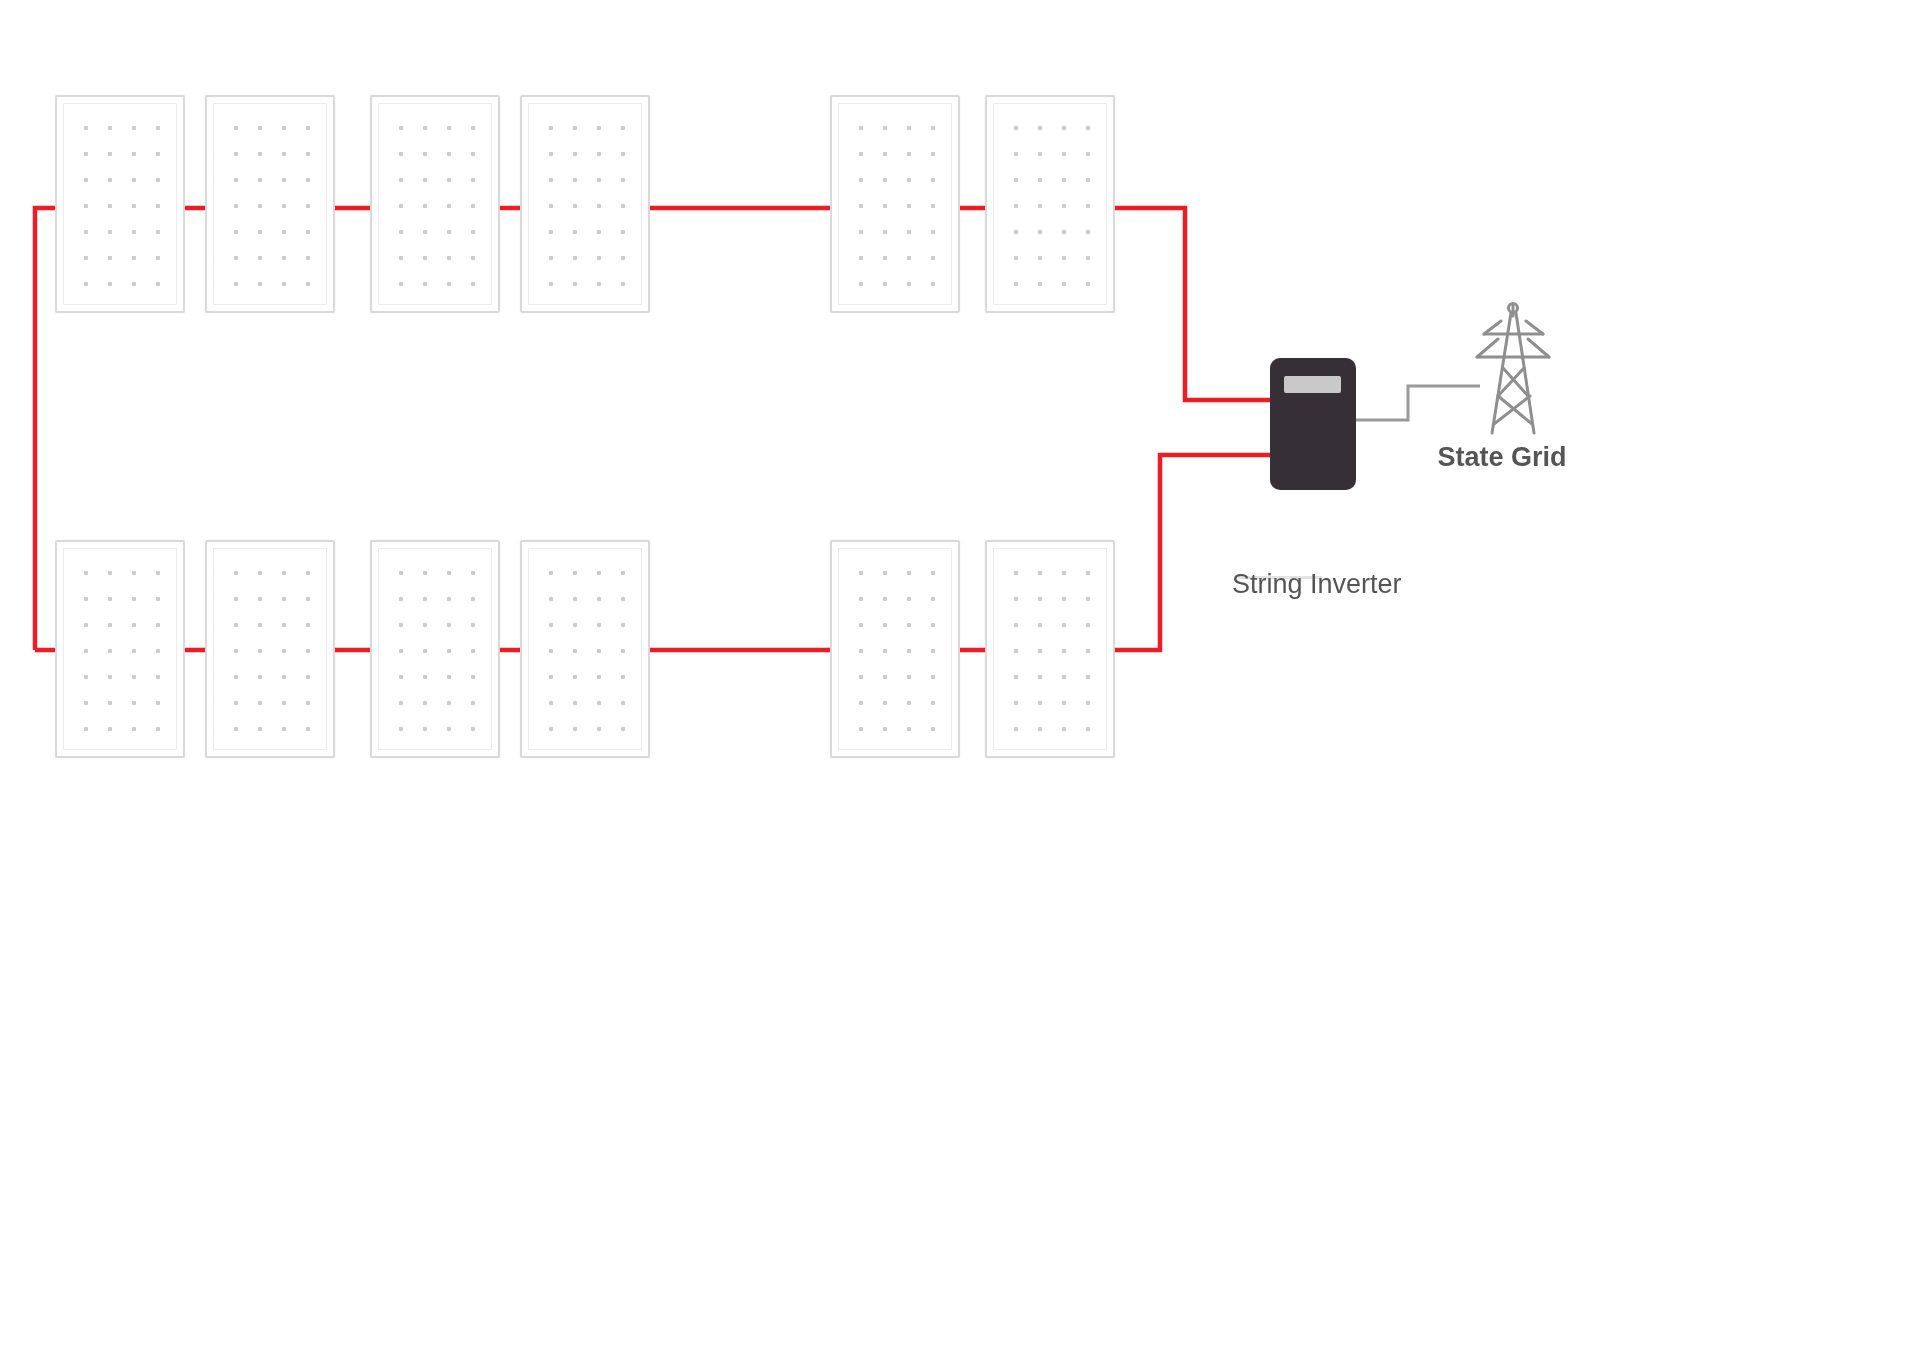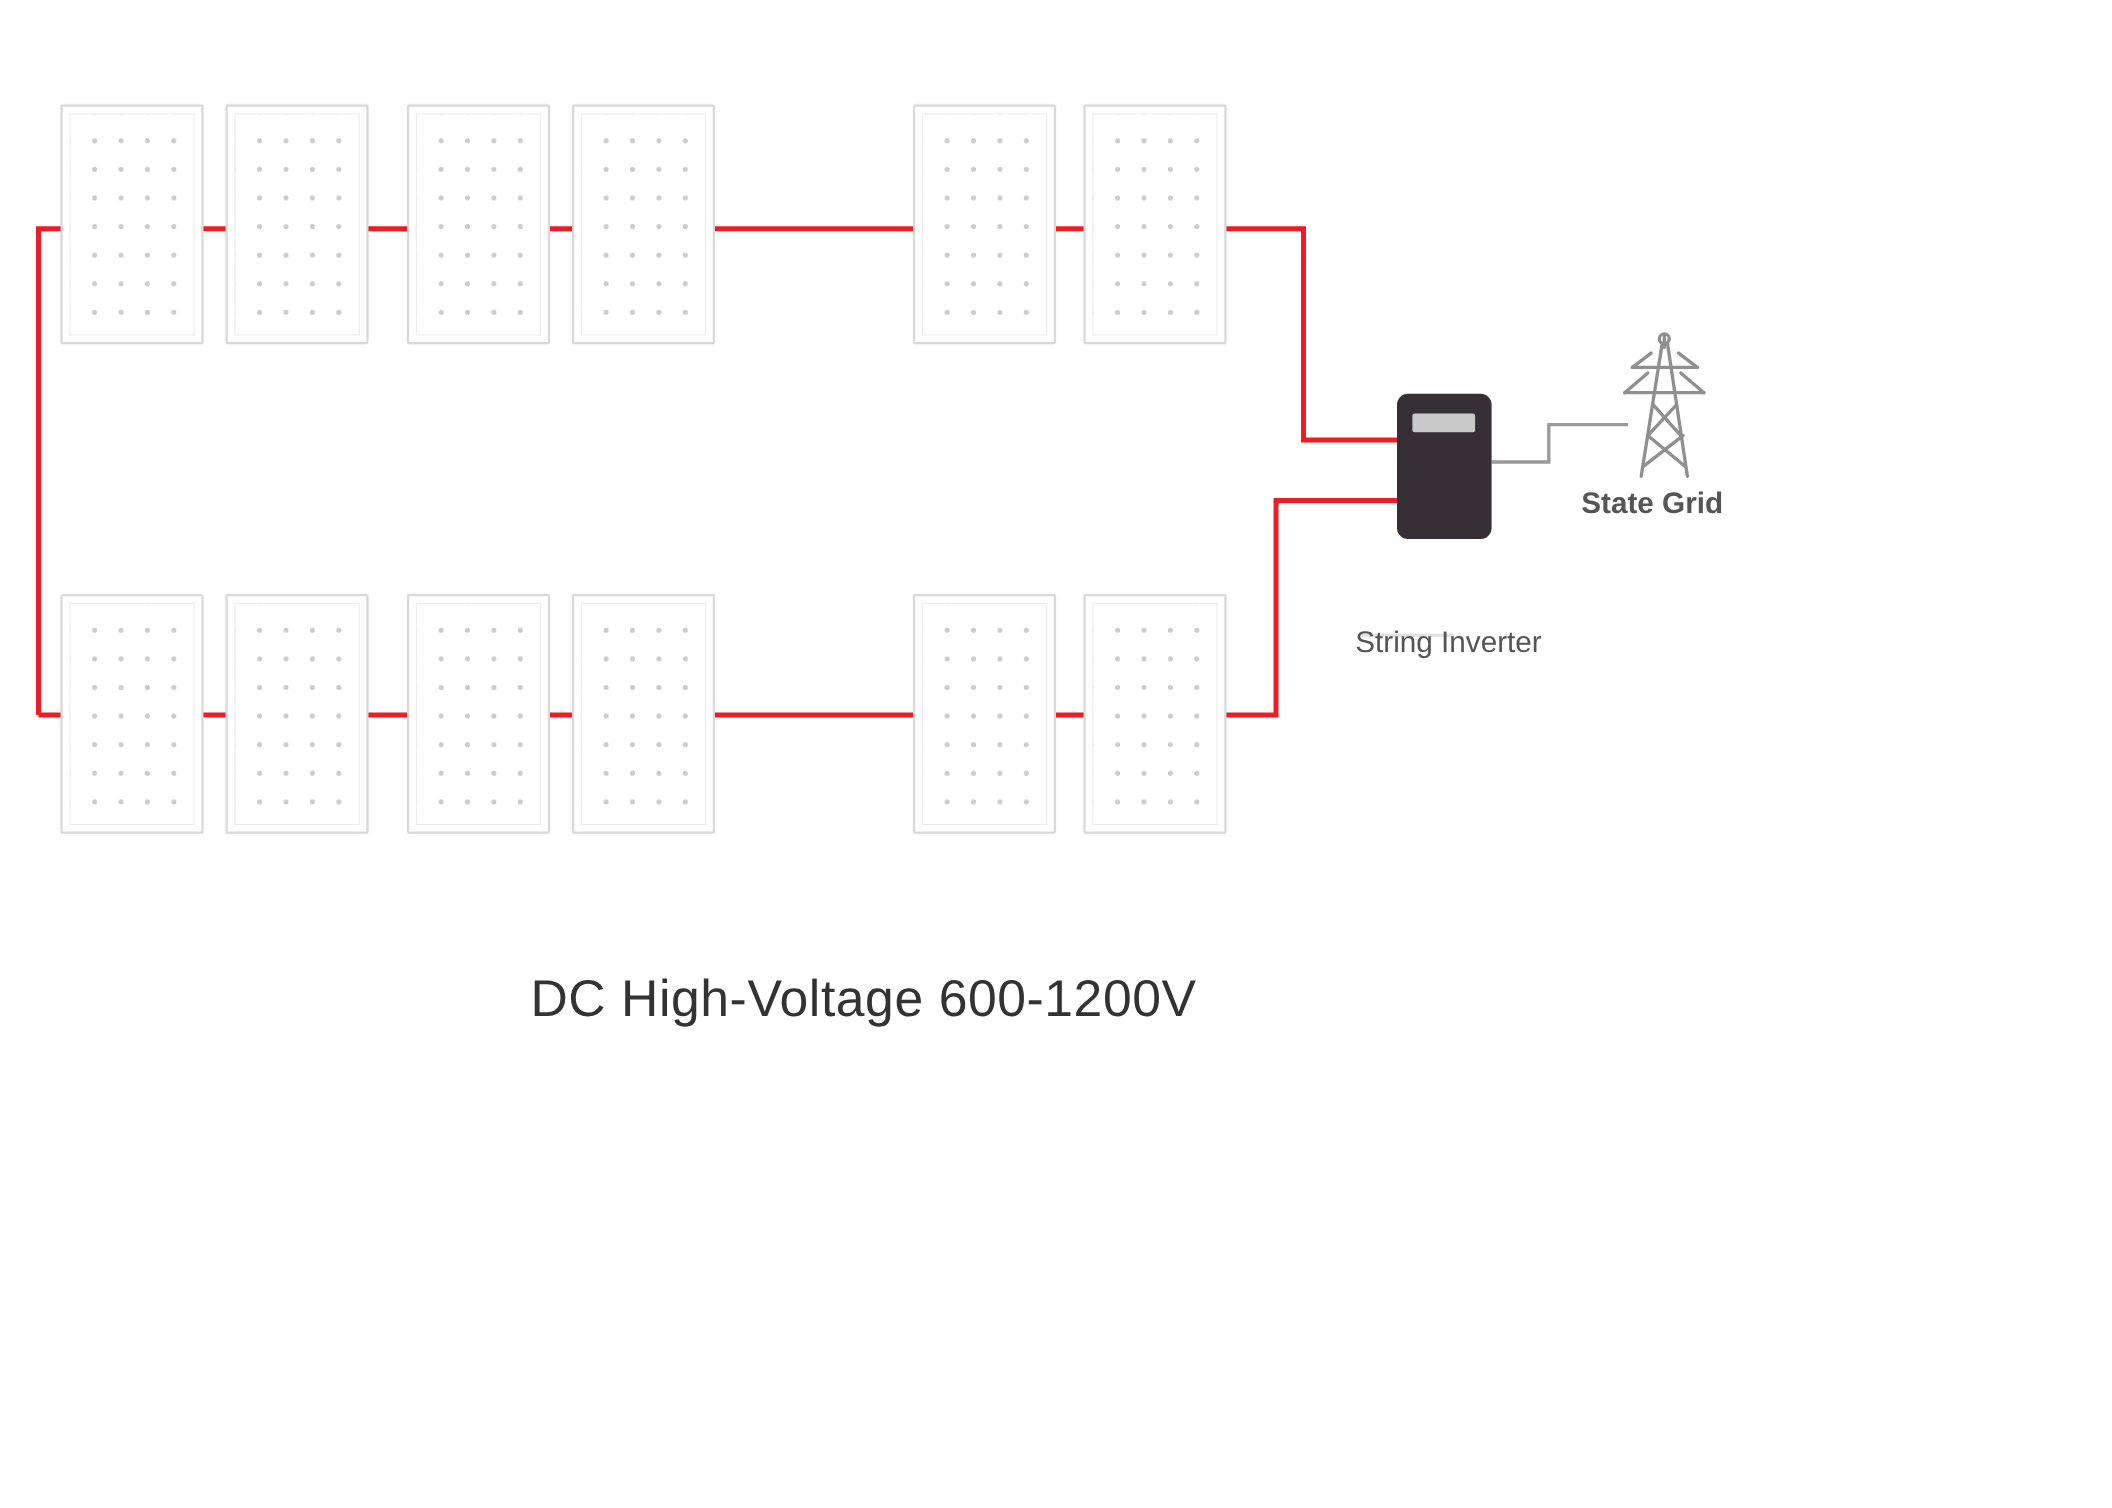--- a/index.html
+++ b/index.html
@@ -187,15 +187,14 @@
   <div id="inverter">
     <div id="inverter-screen"></div>
   </div>
 
   <div id="inverter-underline"></div>
 
   <div id="inverter-label" class="label">String Inverter</div>
 
   <div id="grid-label" class="label">State Grid</div>
 
-  <div id="caption">DC High-Voltage 600-1200V</div>
 
 </div>
 
 </body></html>

